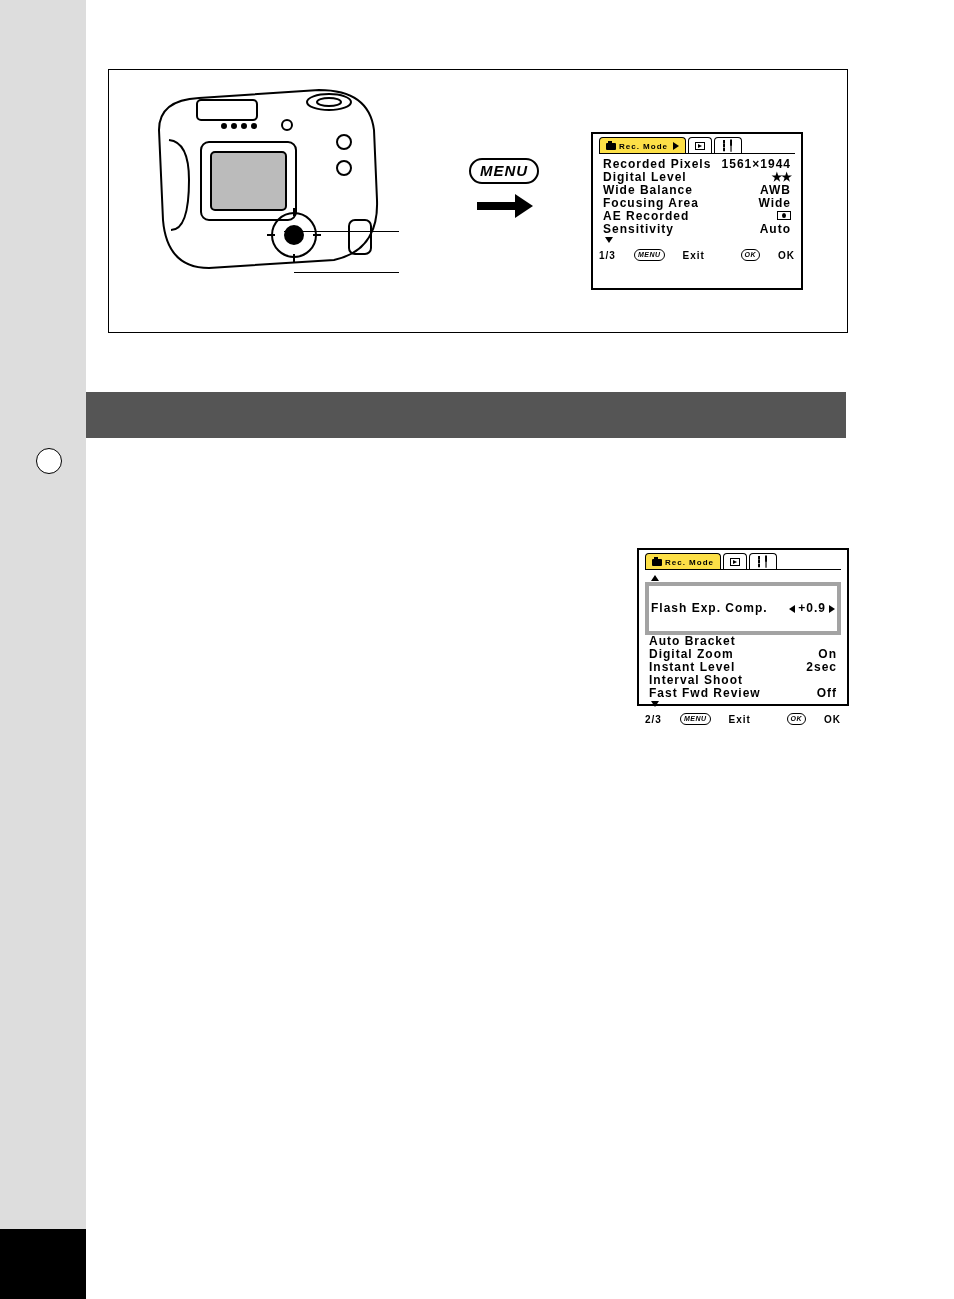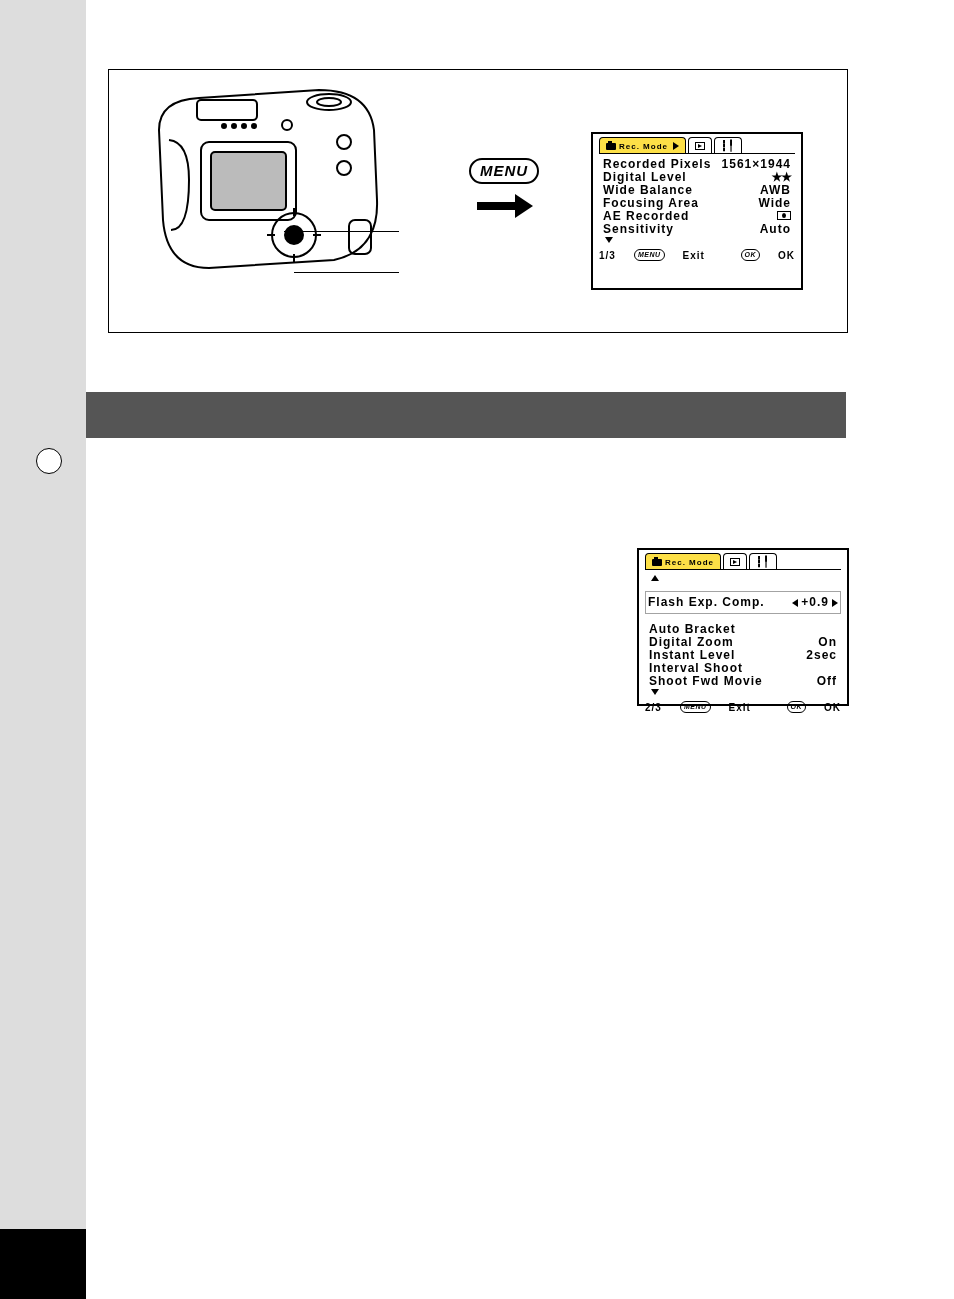--- a/index.html
+++ b/index.html
@@ -153,23 +153,23 @@
     display: flex;
     justify-content: space-between;
     font-size: 12px;
     letter-spacing: 1px;
     line-height: 13px;
     padding: 0 2px;
   }
   .menu-row .label { white-space: nowrap; }
   .menu-row .value { white-space: nowrap; }
   .menu-row.selected {
-    border: 1px solid #a3a3a3;
-    margin: 9px -2px;
-    padding: 4px 2px;
+    border: 4px solid #a3a3a3;
+    margin: 0 -2px;
+    padding: 16px 2px;
   }
   .stars { letter-spacing: -1px; }
   .footer-row {
     display: flex;
     justify-content: space-between;
     align-items: center;
     font-size: 10px;
     letter-spacing: 1px;
     padding: 2px 6px 4px 6px;
     border-top: 1px solid transparent;
@@ -397,21 +397,21 @@
     </div>
     <div class="menu-row">
       <span class="label">Instant Level</span>
       <span class="value">2sec</span>
     </div>
     <div class="menu-row">
       <span class="label">Interval Shoot</span>
       <span class="value"></span>
     </div>
     <div class="menu-row">
-      <span class="label">Shoot Fwd Movie</span>
+      <span class="label">Fast Fwd Review</span>
       <span class="value">Off</span>
     </div>
     <div class="arrow-indicator">
         <span class="tri tri-down"></span>
       </div>
   </div>
   <div class="footer-row">
     <div class="left">
       <span>2/3</span>
       <span class="pill">MENU</span>

